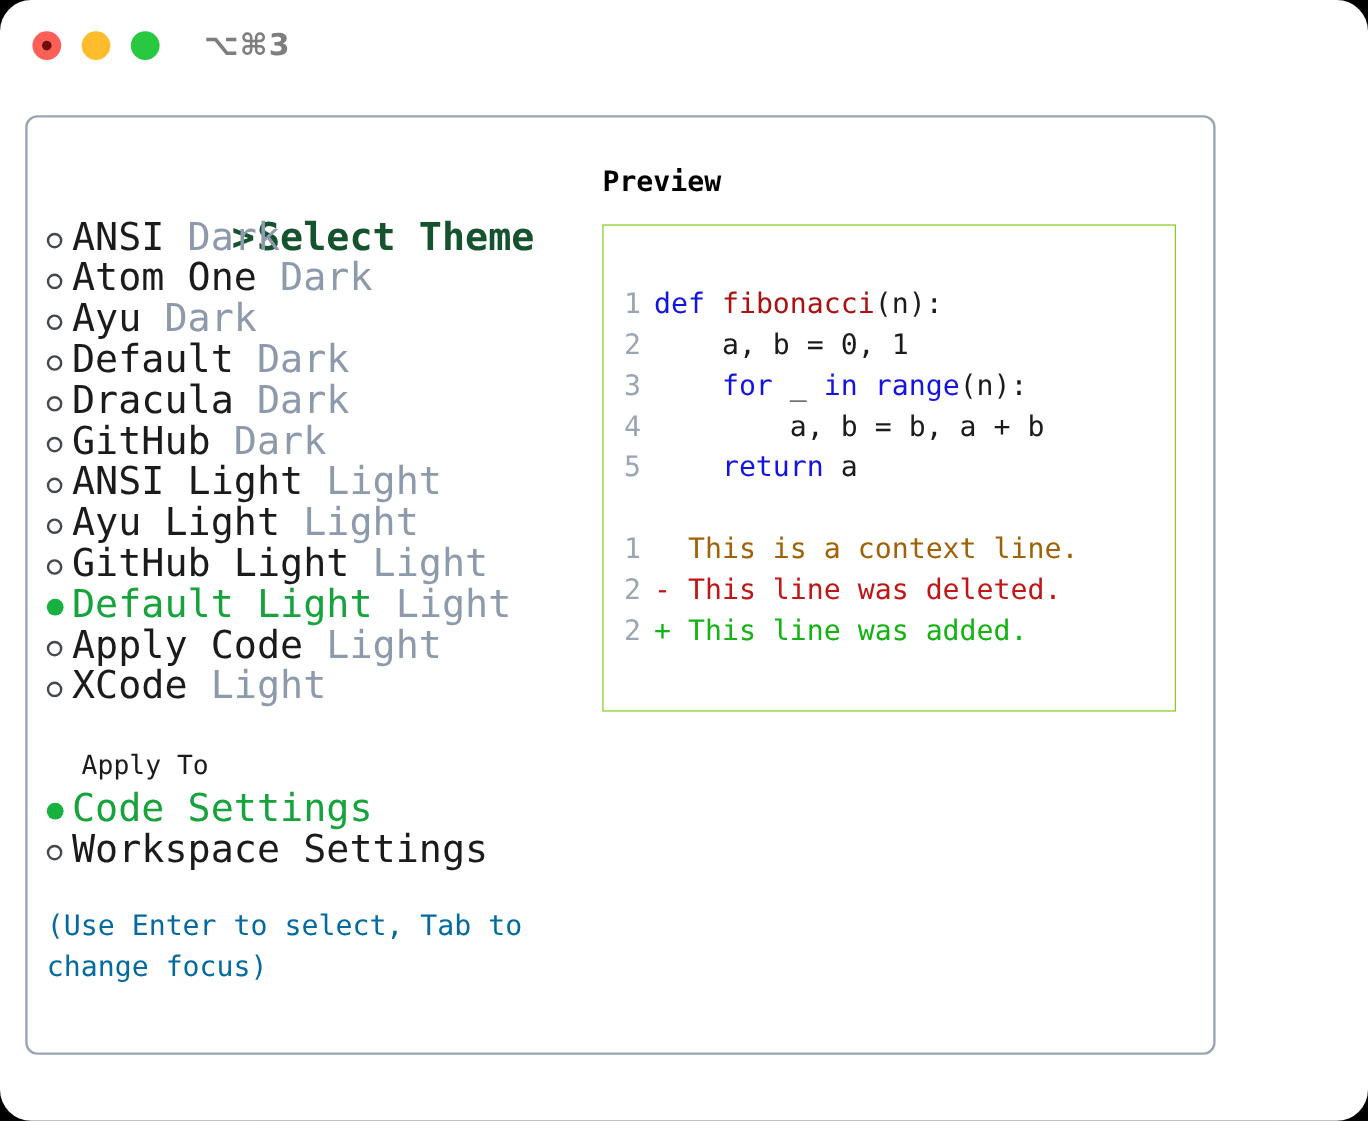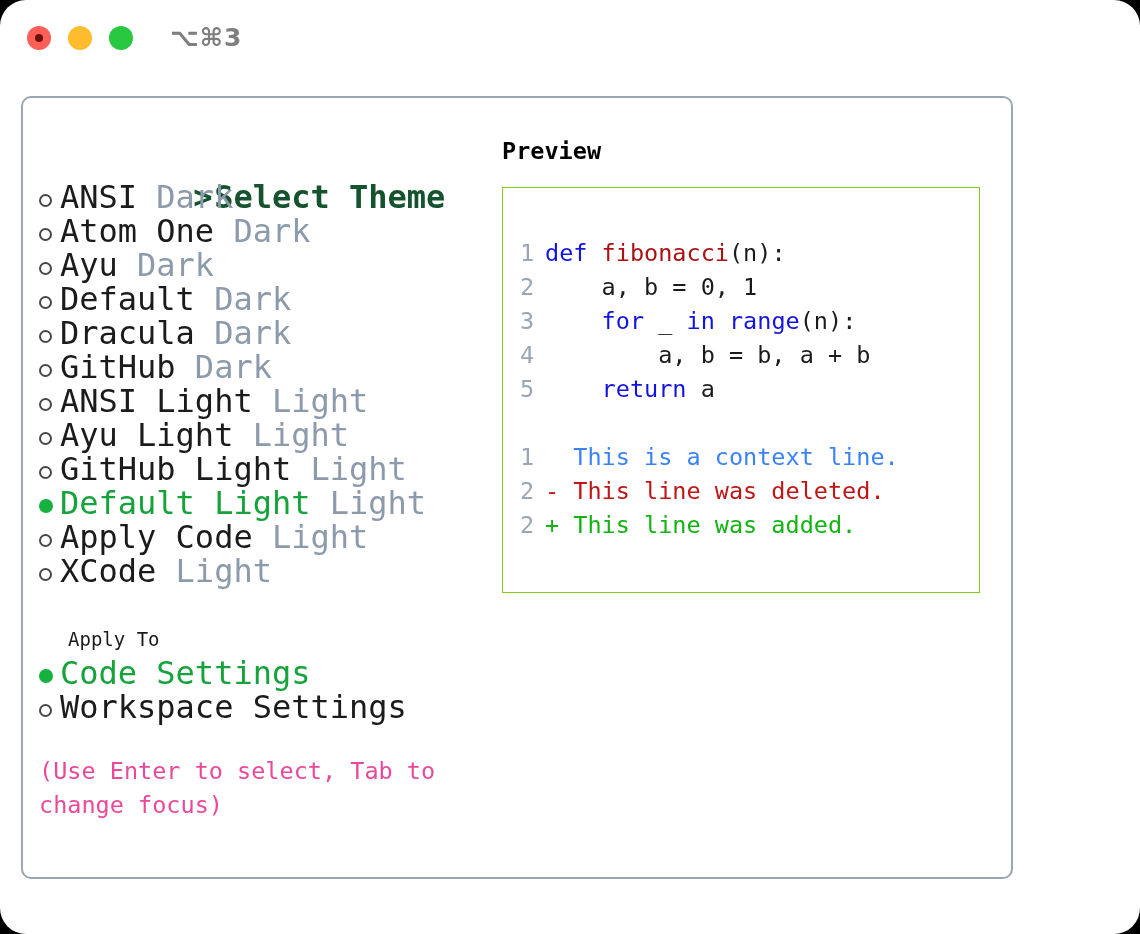--- a/index.html
+++ b/index.html
@@ -128,33 +128,33 @@
     font-weight: 700;
   }
 
   .name { color: #1b1b1b; }
   .name.sel { color: #16a33c; }
   .tag { color: #8d9aab; }
 
   .spacer { height: 34px; }
 
   .group-title {
-    font-size: 19px;
+    font-size: 22px;
     line-height: 34px;
     height: 34px;
     color: #1b1b1b;
     white-space: pre;
     padding-left: 29px;
   }
 
   .hint {
     margin-top: 30px;
     font-size: 23.5px;
     line-height: 34px;
-    color: #ec4899;
+    color: #0369a1;
     width: 410px;
     white-space: pre-wrap;
     word-break: break-word;
   }
 
   
   .right-col {
     position: absolute;
     left: 479px;
     top: 36px;
@@ -187,21 +187,21 @@
   .code .ln {
     color: #9aa6b4;
     display: inline-block;
     width: 14px;
     text-align: right;
     margin-right: 11px;
   }
   .kw   { color: #1414e0; }
   .fn   { color: #ab1111; }
   .plain{ color: #1b1b1b; }
-  .ctx  { color: #3b82f6; }
+  .ctx  { color: #a16207; }
   .del  { color: #c01616; }
   .add  { color: #12b312; }
 
   .code-gap { height: 34px; }
 </style>
 </head>
 <body>
 
 <div class="window">
 

